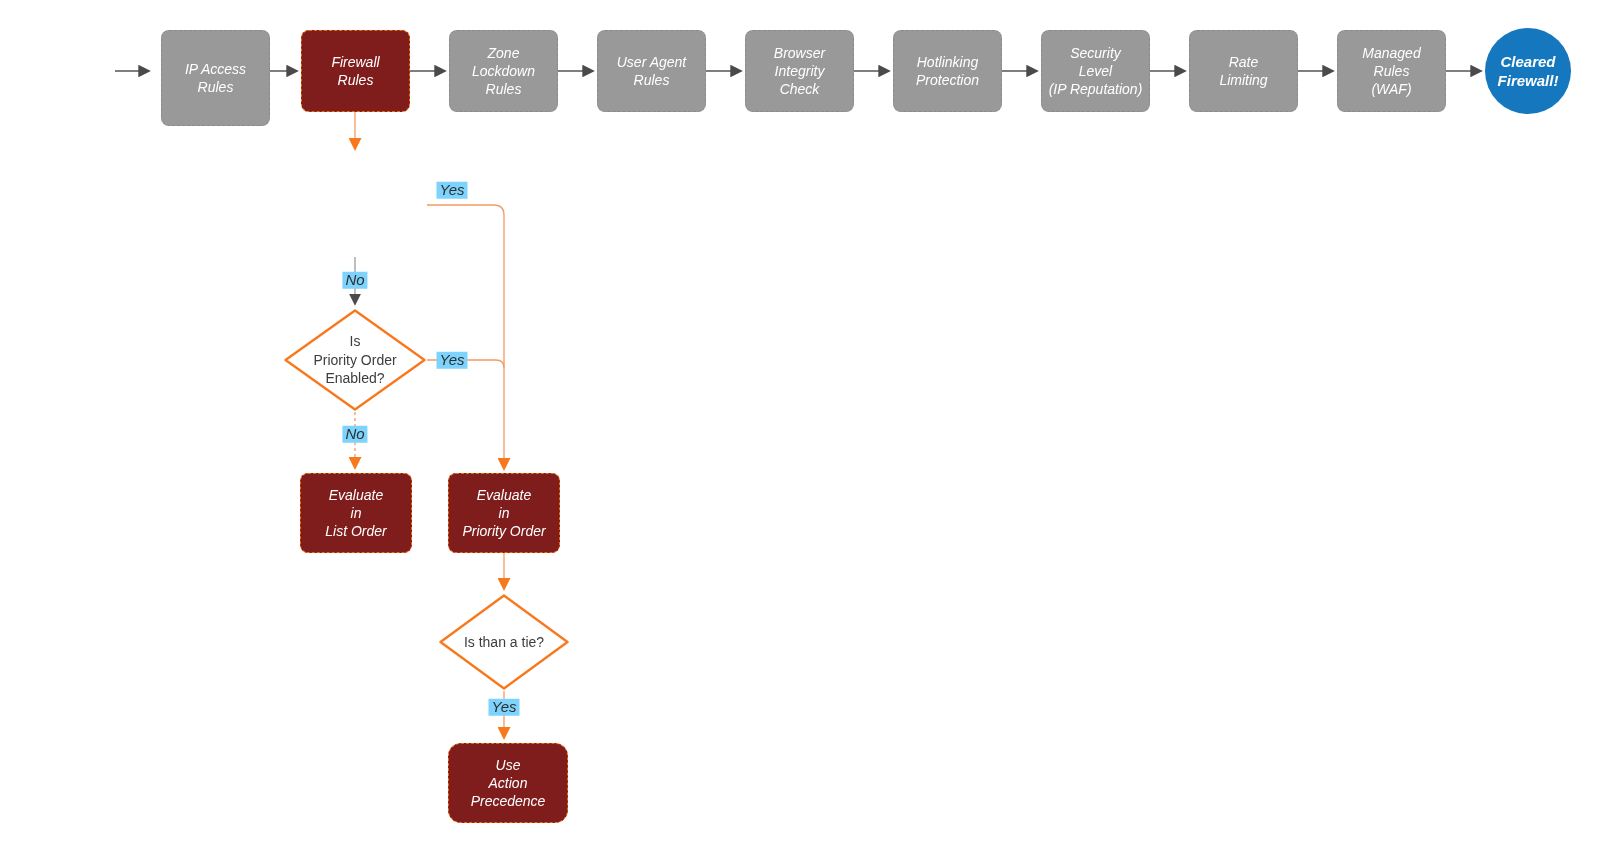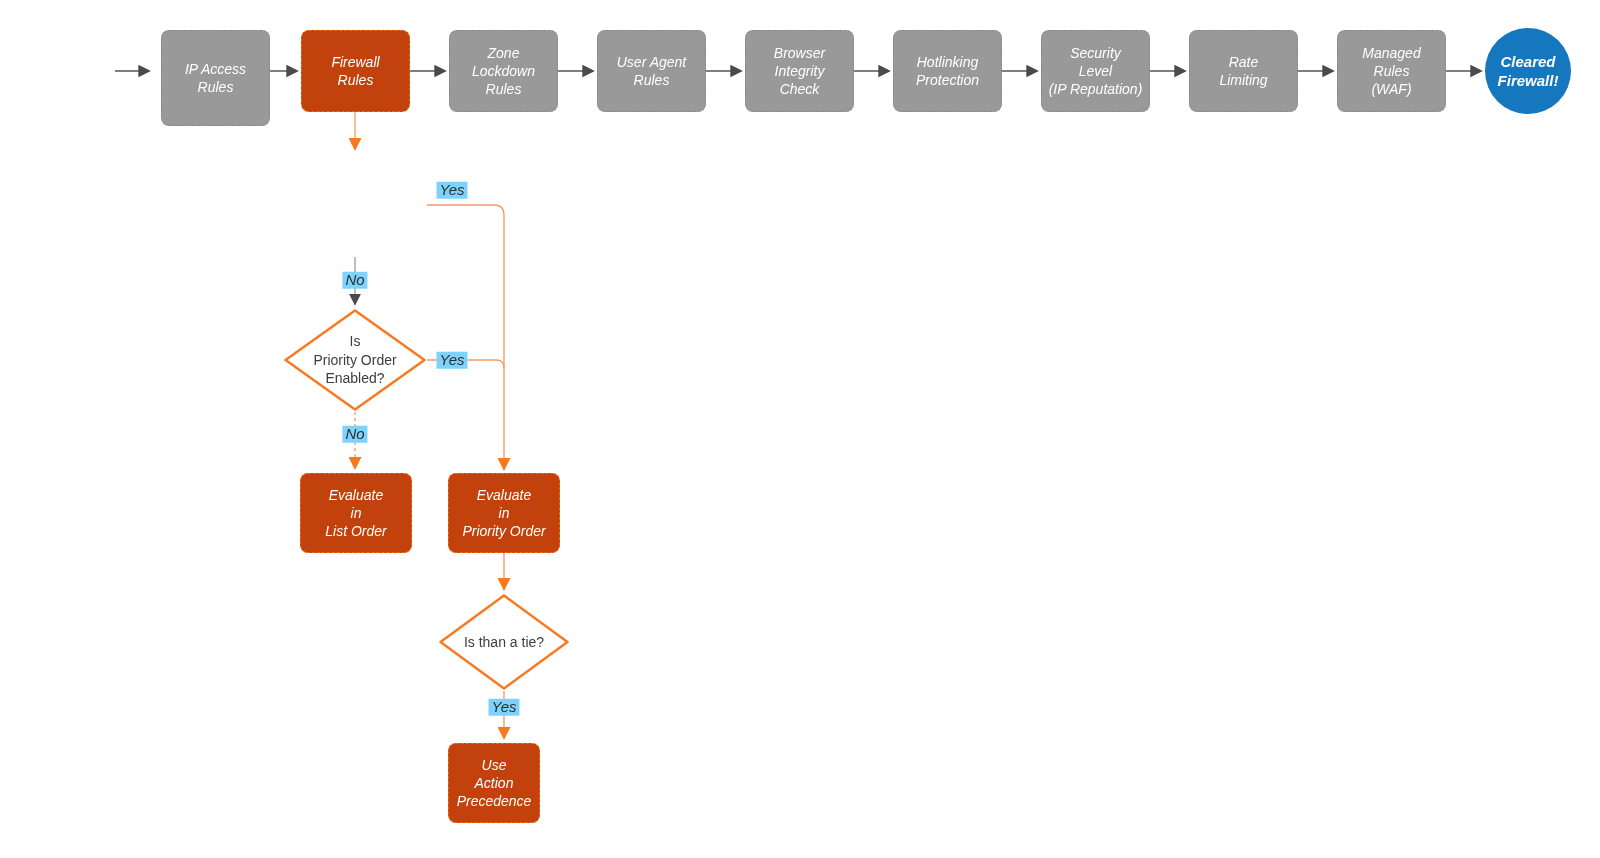--- a/index.html
+++ b/index.html
@@ -8,21 +8,21 @@
     font-family:"Liberation Sans", sans-serif; overflow:hidden;
   }
   .edges { position:absolute; left:0; top:0; width:1600px; height:858px; }
 
   .node-box {
     position:absolute; border-radius:8px;
     display:flex; align-items:center; justify-content:center; text-align:center;
     box-sizing:border-box;
   }
   .node-box.gray   { background:#999999; border:1px dashed #8a8a8a; }
-  .node-box.orange { background:#c2410c; border:1px dashed #ef6c0e; }
+  .node-box.orange { background:#7f1d1d; border:1px dashed #ef6c0e; }
   .node-box .lbl {
     color:#ffffff; font-style:italic; font-size:14px; line-height:1.3;
     white-space:pre-line;
   }
   .action .lbl { font-size:14px; }
 
   .circle {
     position:absolute; border-radius:50%;
     display:flex; align-items:center; justify-content:center; text-align:center;
     box-sizing:border-box;
@@ -151,21 +151,21 @@
   <div class="node-box orange action" style="left:300px; top:473px; width:112px; height:80px;">
     <span class="lbl">Evaluate
 in
 List Order</span>
   </div>
   <div class="node-box orange action" style="left:448px; top:473px; width:112px; height:80px;">
     <span class="lbl">Evaluate
 in
 Priority Order</span>
   </div>
-  <div class="node-box orange action" style="left:448px; top:743px; width:92px; height:80px;">
+  <div class="node-box orange action" style="left:448px; top:743px; width:120px; height:80px;border-radius:13px;">
     <span class="lbl">Use
 Action
 Precedence</span>
   </div>
 
   <div class="edge-label" style="left:452px; top:190px;">Yes</div>
   <div class="edge-label" style="left:355px; top:280px;">No</div>
   <div class="edge-label" style="left:452px; top:360px;">Yes</div>
   <div class="edge-label" style="left:355px; top:434px;">No</div>
   <div class="edge-label" style="left:504px; top:707px;">Yes</div>

